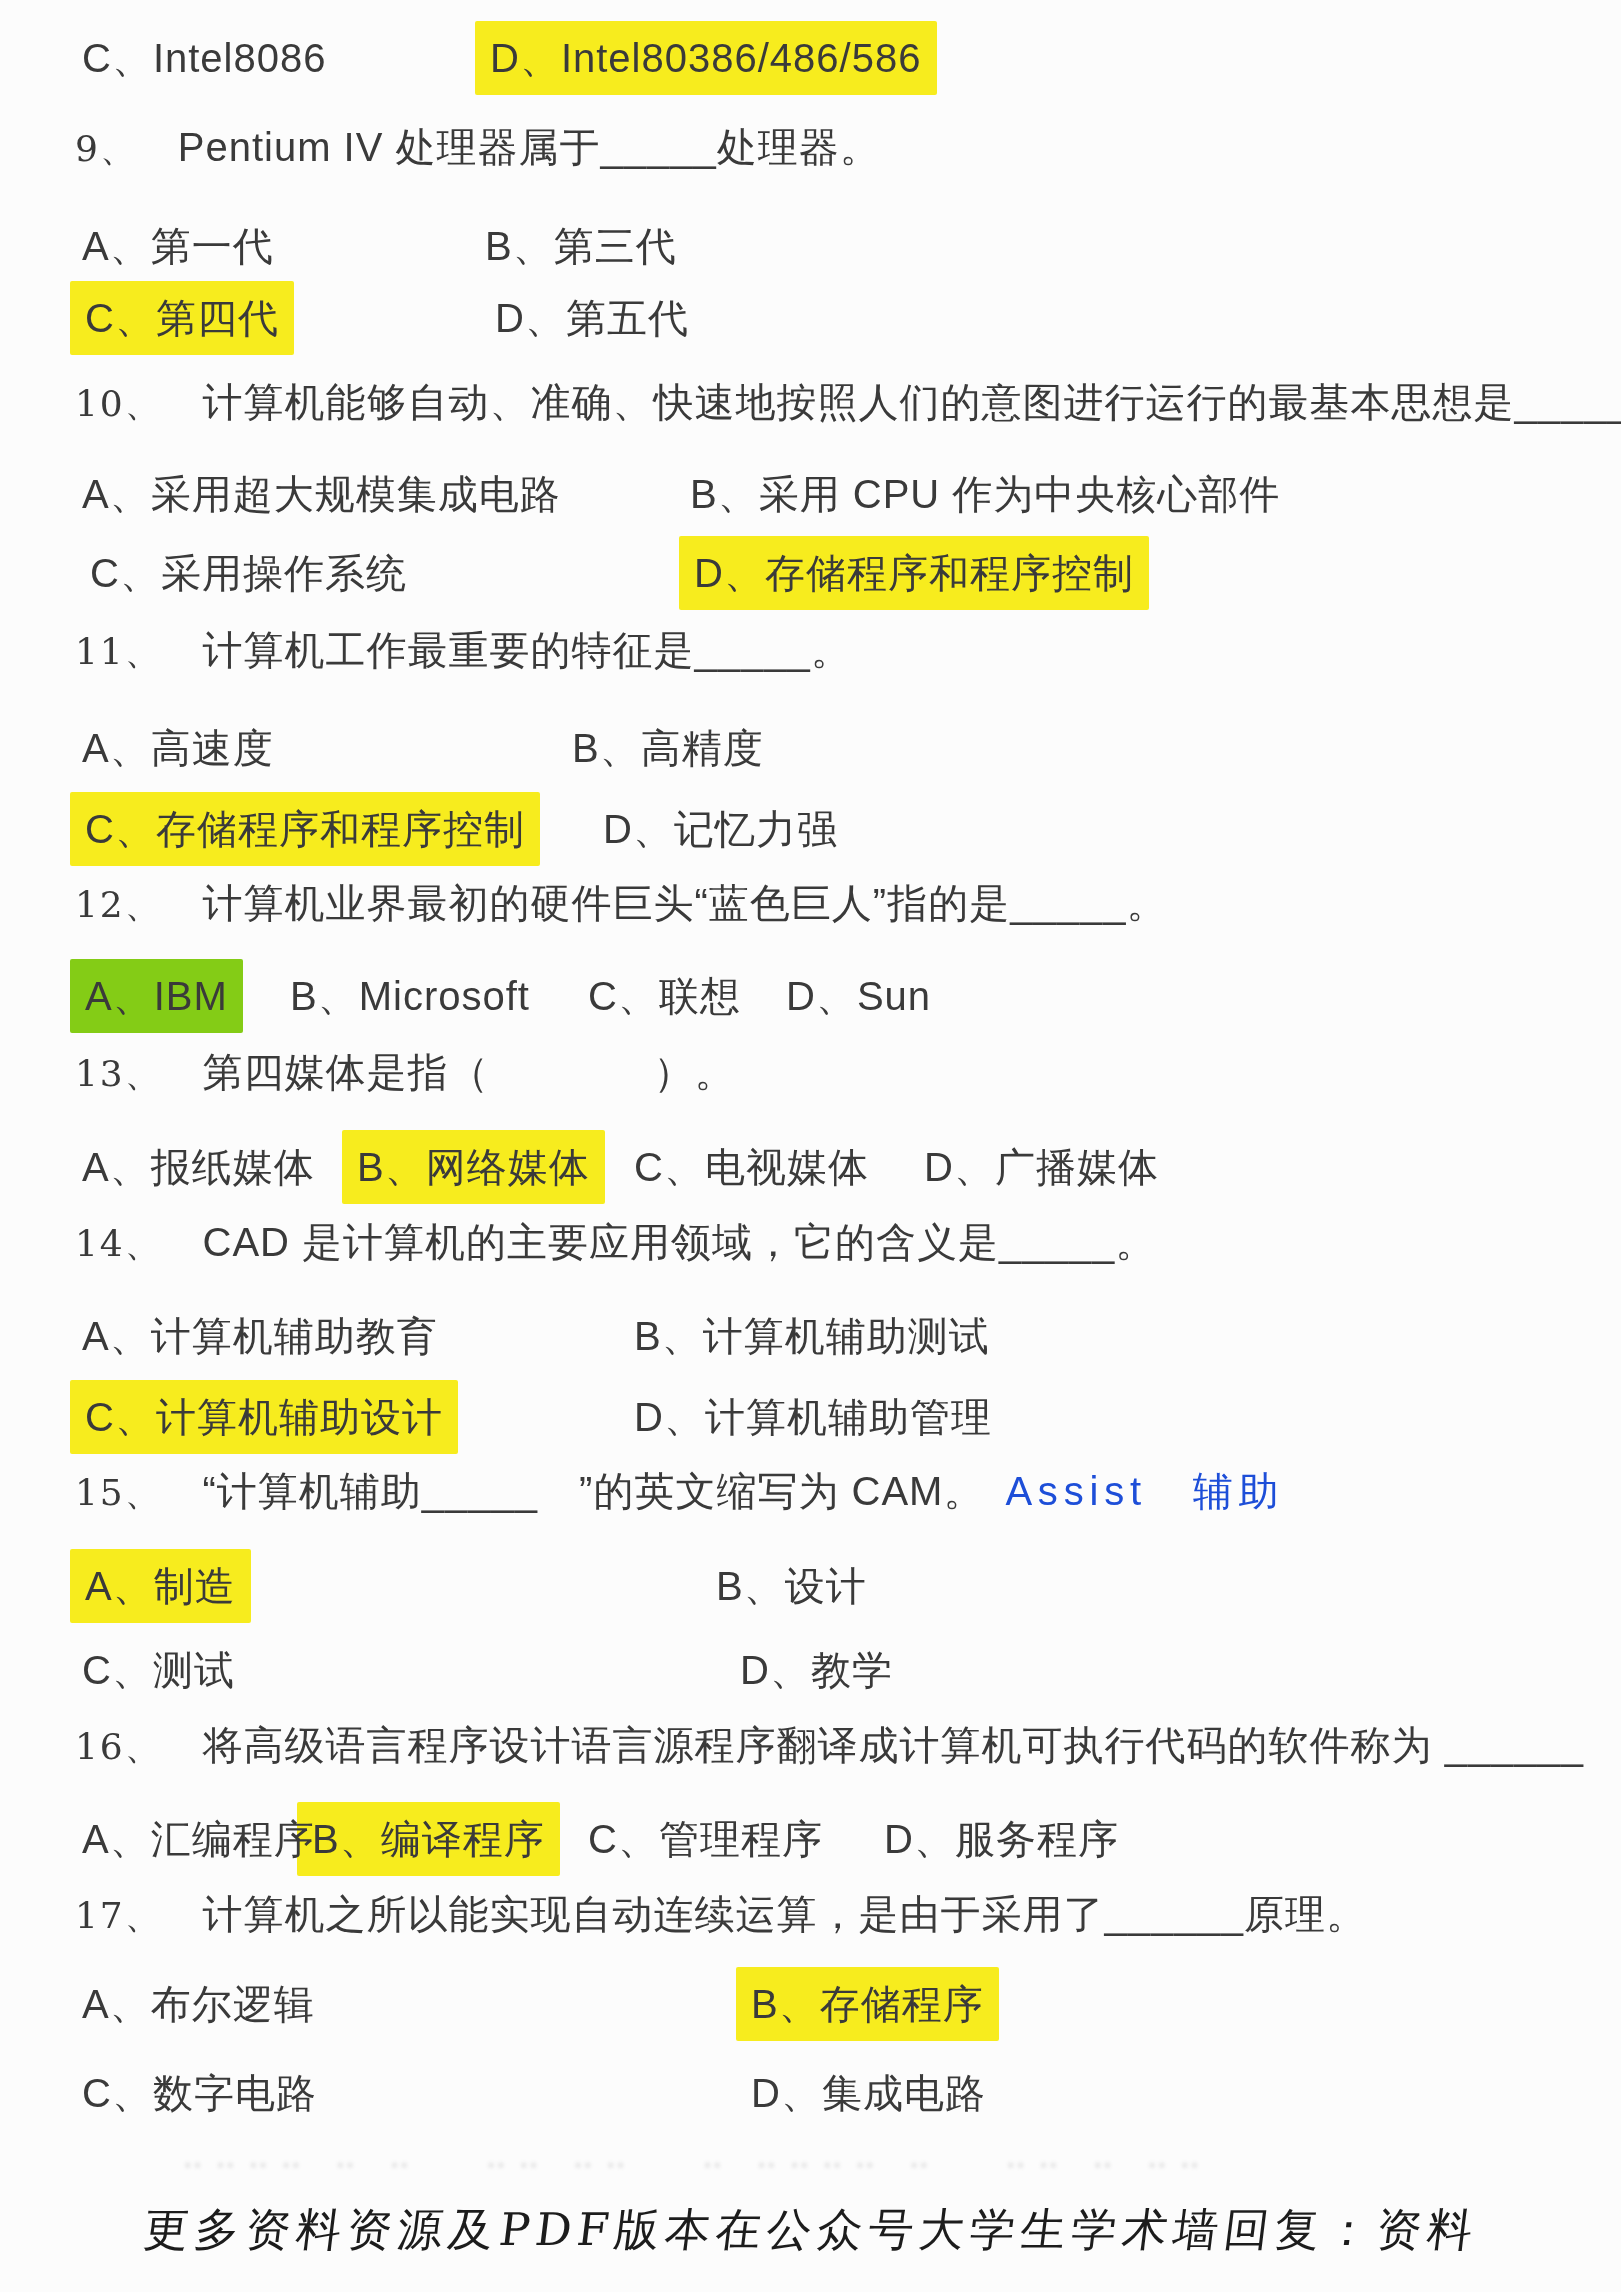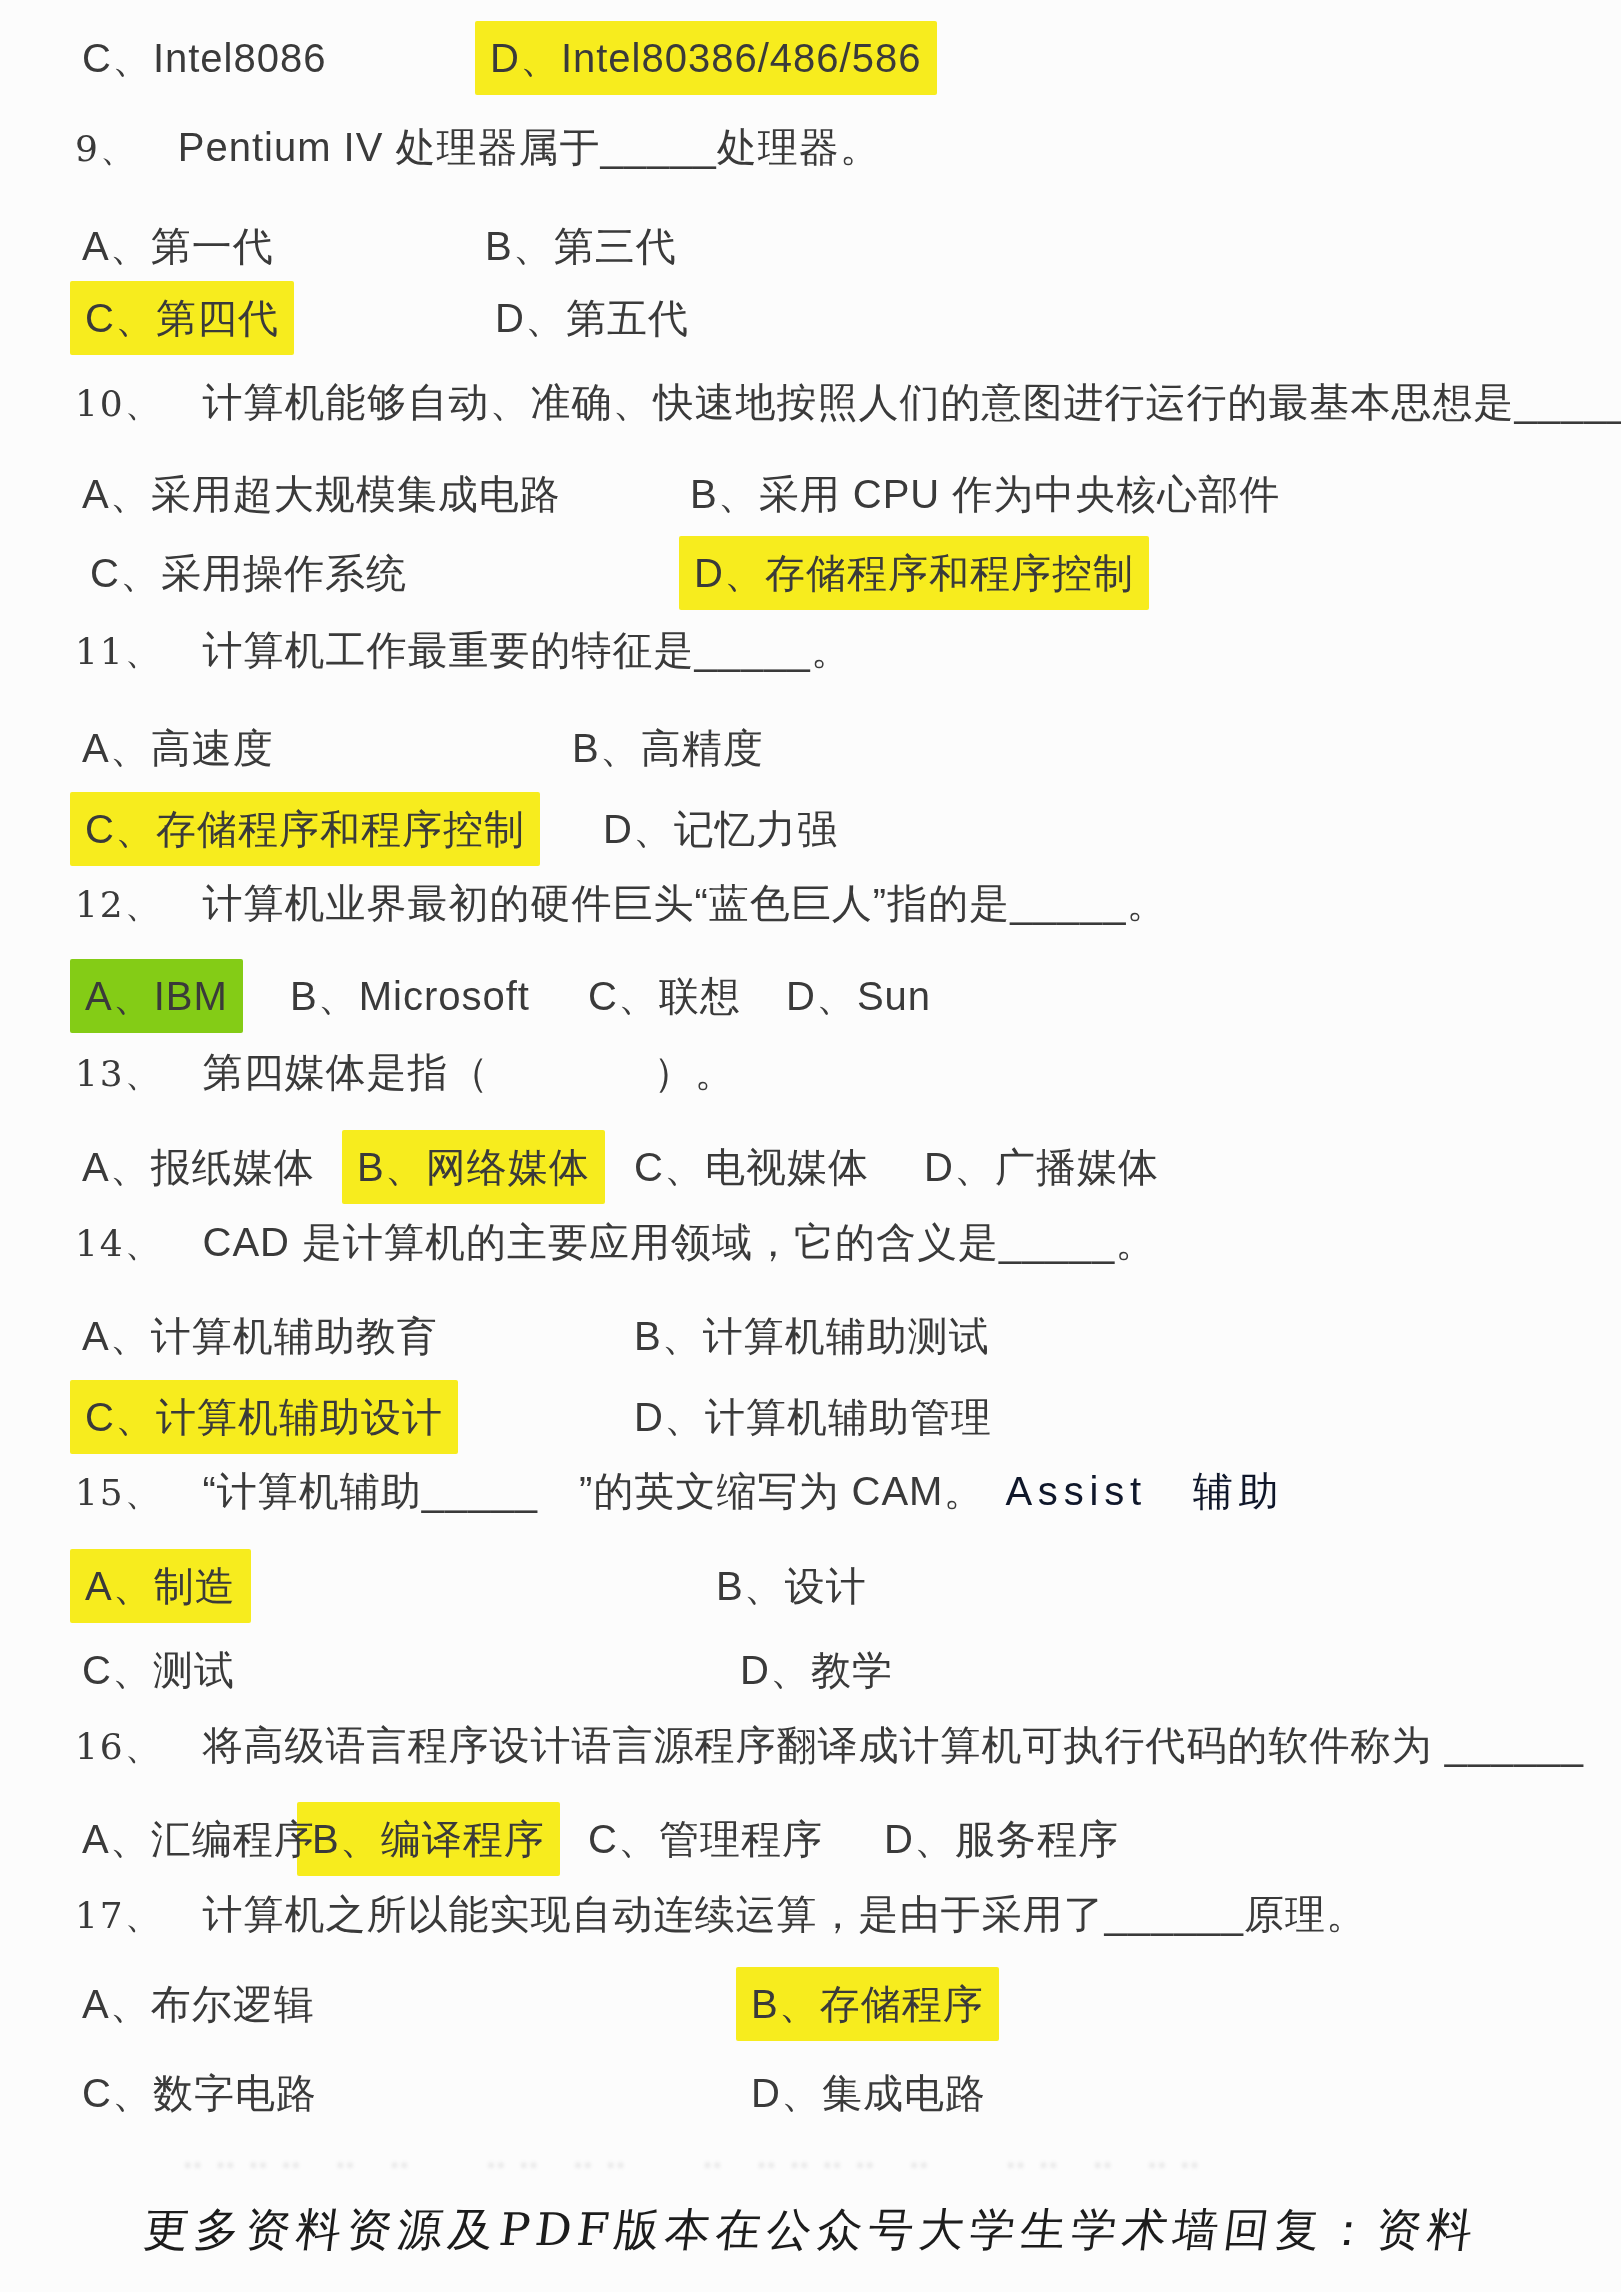--- a/index.html
+++ b/index.html
@@ -107,21 +107,21 @@
     </div>
     <div class="row q-row" style="top: 1215px;"><span class="q-num">14、</span><span class="q-text">CAD 是计算机的主要应用领域，它的含义是_____。</span></div>
     <div class="row" style="top: 1299px;">
       <span class="option" style="left: 82px;">A、计算机辅助教育</span>
       <span class="option" style="left: 634px;">B、计算机辅助测试</span>
     </div>
     <div class="row" style="top: 1380px;">
       <span class="option hl" style="left: 85px; background: rgb(247, 236, 30);">C、计算机辅助设计</span>
       <span class="option" style="left: 634px;">D、计算机辅助管理</span>
     </div>
-    <div class="row q-row" style="top: 1464px;"><span class="q-num">15、</span><span class="q-text">“计算机辅助_____　”的英文缩写为 CAM。</span><span class="q-red" style="color: #0f172a;">Assist　辅助</span></div>
+    <div class="row q-row" style="top: 1464px;"><span class="q-num">15、</span><span class="q-text">“计算机辅助_____　”的英文缩写为 CAM。</span><span class="q-red" style="color: #1d4ed8;">Assist　辅助</span></div>
     <div class="row" style="top: 1549px;">
       <span class="option hl" style="left: 85px; background: rgb(247, 236, 30);">A、制造</span>
       <span class="option" style="left: 716px;">B、设计</span>
     </div>
     <div class="row" style="top: 1633px;">
       <span class="option" style="left: 82px;">C、测试</span>
       <span class="option" style="left: 716px; margin-left: 24px;">D、教学</span>
     </div>
     <div class="row q-row" style="top: 1718px;"><span class="q-num">16、</span><span class="q-text">将高级语言程序设计语言源程序翻译成计算机可执行代码的软件称为 ______</span></div>
     <div class="row" style="top: 1802px;">

